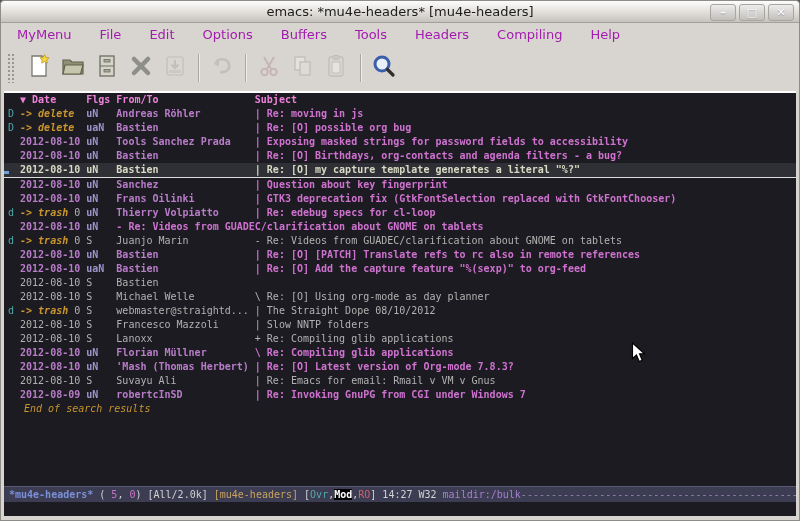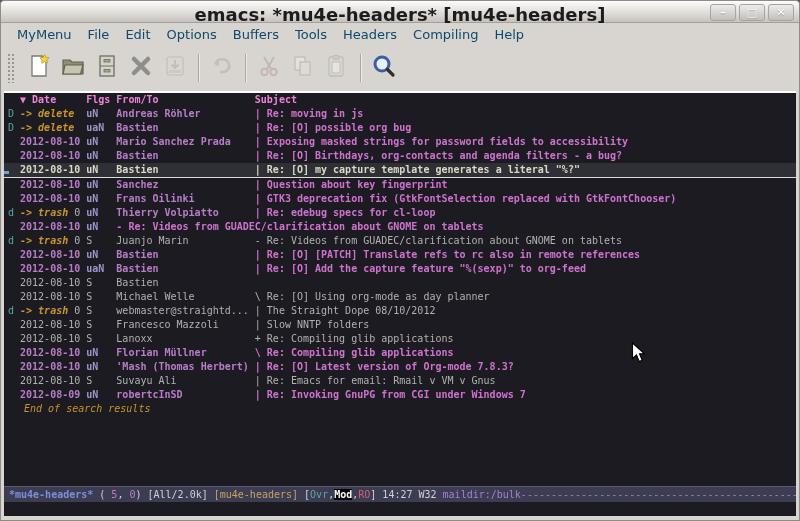--- a/index.html
+++ b/index.html
@@ -14,34 +14,34 @@
   }
   
   #titlebar {
     position:relative; height:22px;
     background:linear-gradient(#fdfdfd,#dedad5 60%,#c6c2bd);
     border-bottom:1px solid #a39f9a;
     border-radius:4px 4px 0 0;
   }
   #title-text {
     position:absolute; left:0; right:0; top:3px; text-align:center;
-    font-size:18px; font-weight:bold; color:#1c1c1c;
+    font-size:13px; font-weight:normal; color:#1c1c1c;
   }
   #win-buttons { position:absolute; right:5px; top:3px; display:flex; gap:3px; }
   .win-btn {
     width:26px; height:17px; border:1px solid #a8a4a0; border-radius:3px;
     background:linear-gradient(#ececec,#c2beba);
     color:#ffffff; font-size:11px; font-weight:bold;
     display:flex; align-items:center; justify-content:center;
     text-shadow:0 1px 1px #999; cursor:default; line-height:1;
   }
   
   #menubar {
     height:23px; display:flex; align-items:center; padding-left:8px;
-    background:#d8d4cf; font-size:13px; color:#0c4a6e;
+    background:#d8d4cf; font-size:13px; color:#a21caf;gap:12px;
   }
   .menu-item { padding:2px 8px; white-space:nowrap; }
   
   #toolbar {
     height:43px; display:flex; align-items:center; padding-left:4px;
     background:#d8d4cf;
   }
   #tb-grip {
     width:9px; height:30px; margin:0 6px 0 2px;
     background-image:radial-gradient(#9a968f 1px, transparent 1.2px);
@@ -227,21 +227,21 @@
     <span class="c-date"><span class="mk-act">-&gt; delete</span></span>
     <span class="c-flags">uaN</span>
     <span class="c-from">Bastien</span>
     <span class="c-subj">| Re: [O] possible org bug</span>
   </div>
 
   <div class="row unread">
     <span class="c-mark"> </span>
     <span class="c-date">2012-08-10</span>
     <span class="c-flags">uN</span>
-    <span class="c-from">Mario Sanchez Prada</span>
+    <span class="c-from">Tools Sanchez Prada</span>
     <span class="c-subj">| Exposing masked strings for password fields to accessibility</span>
   </div>
 
   <div class="row unread">
     <span class="c-mark"> </span>
     <span class="c-date">2012-08-10</span>
     <span class="c-flags">uN</span>
     <span class="c-from">Bastien</span>
     <span class="c-subj">| Re: [O] Birthdays, org-contacts and agenda filters - a bug?</span>
   </div>

